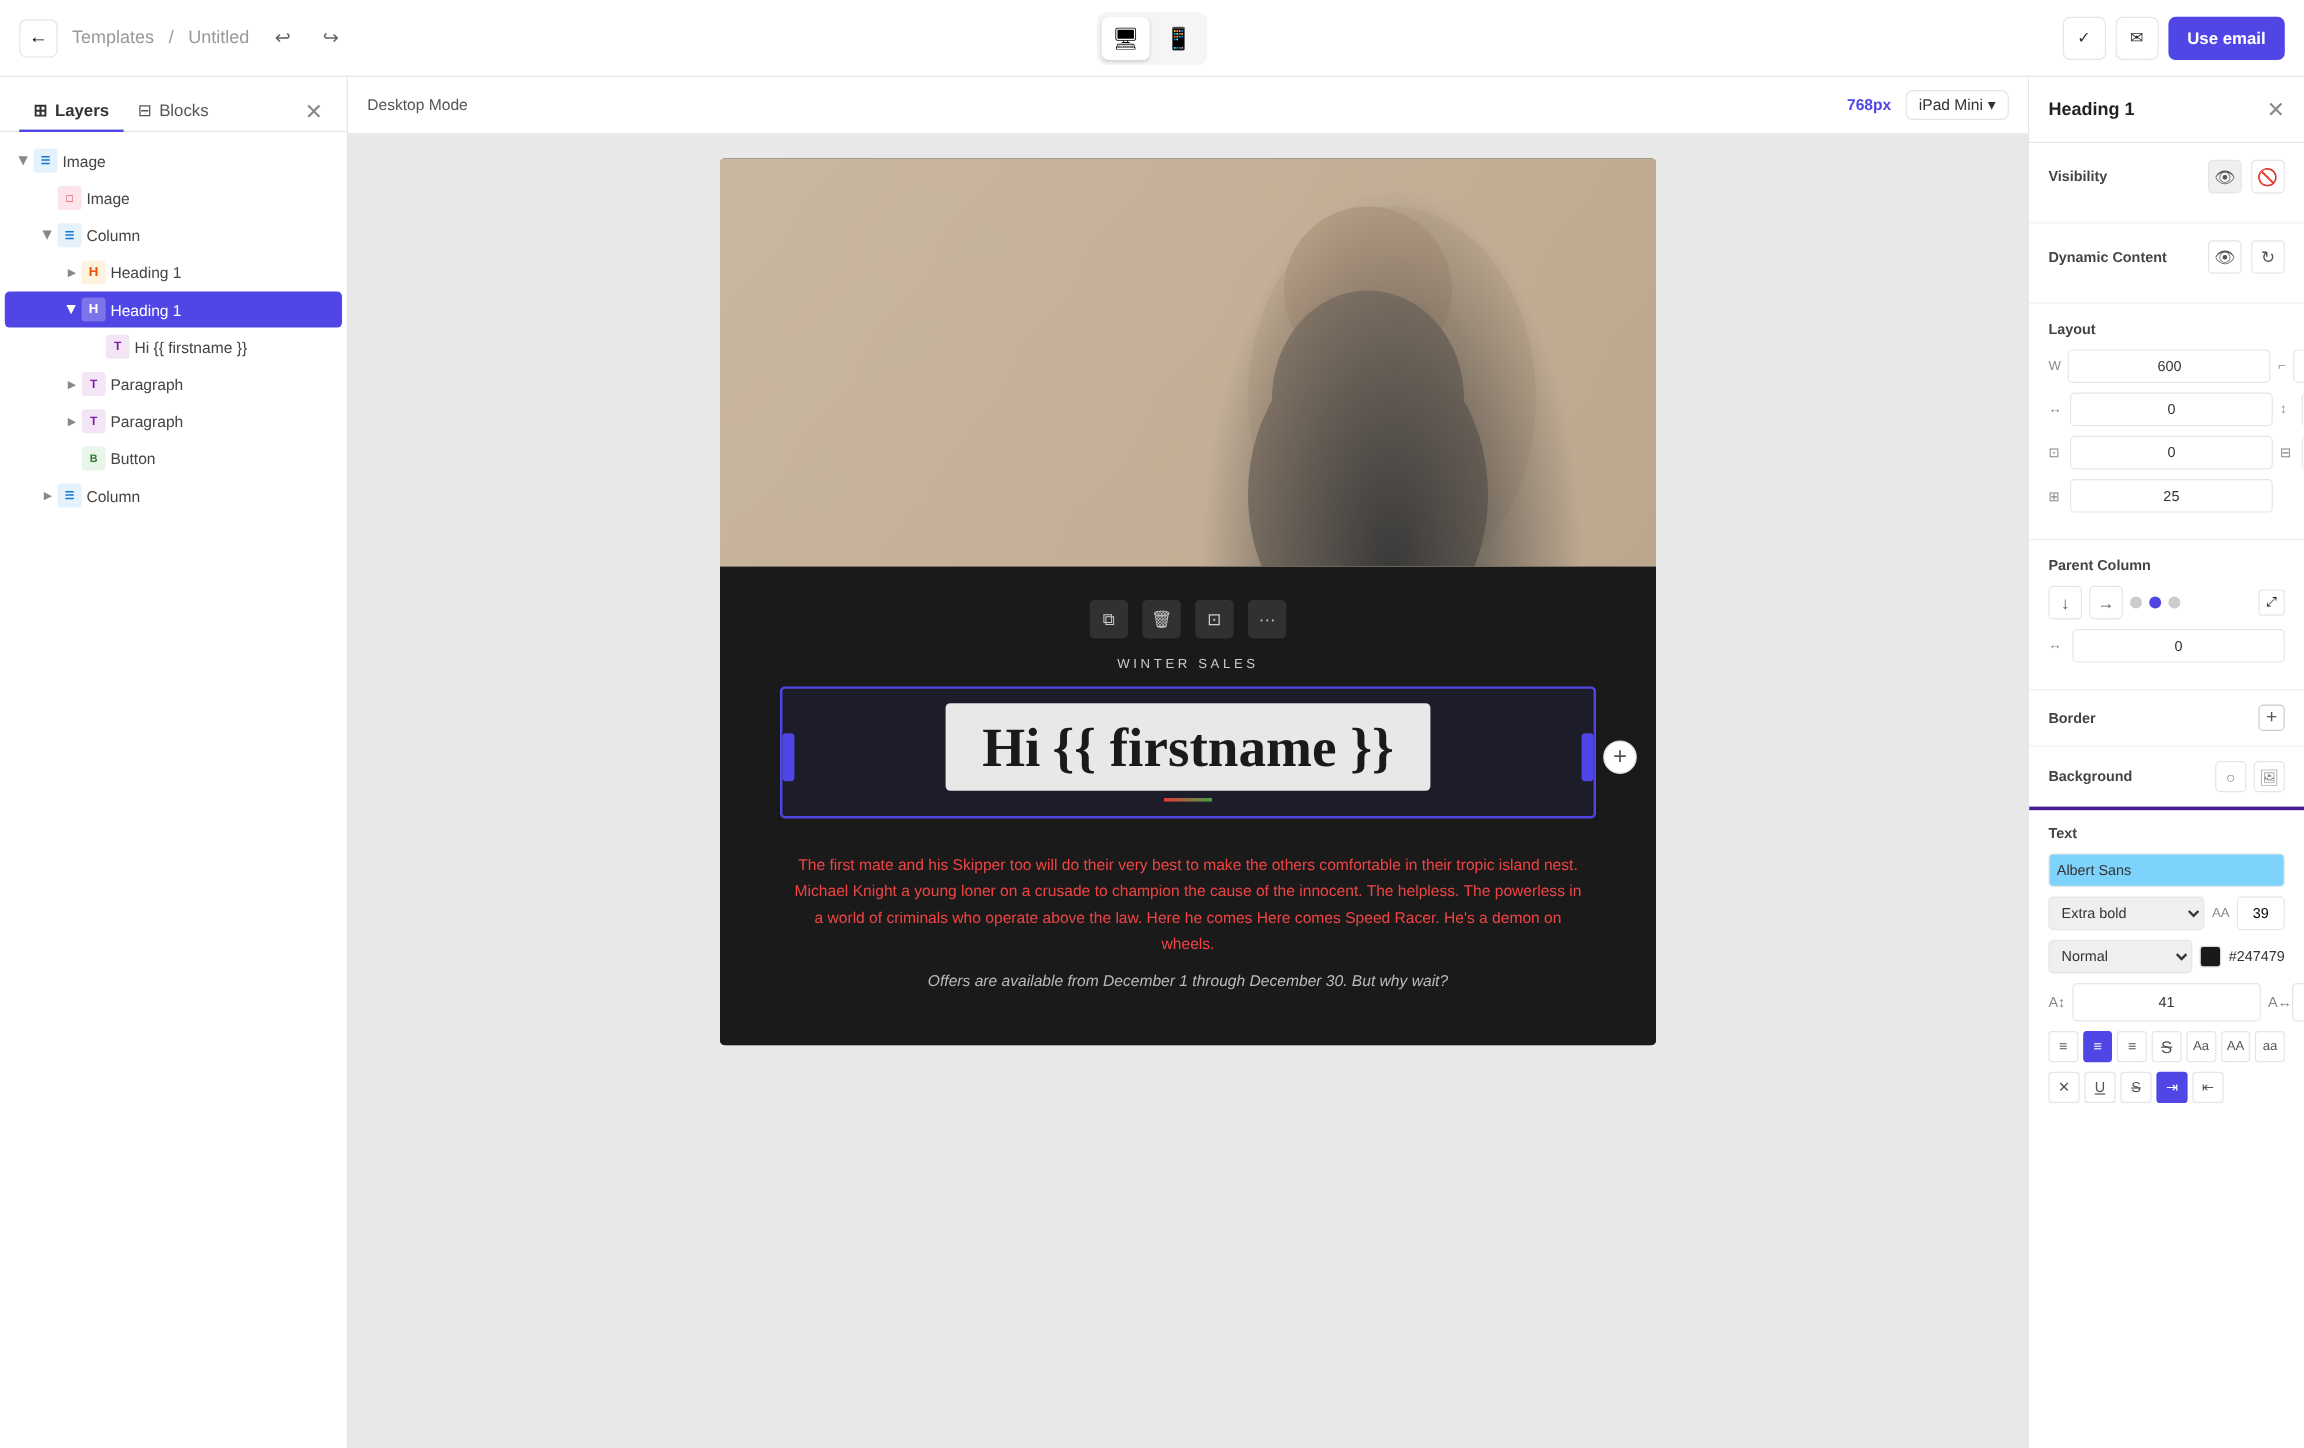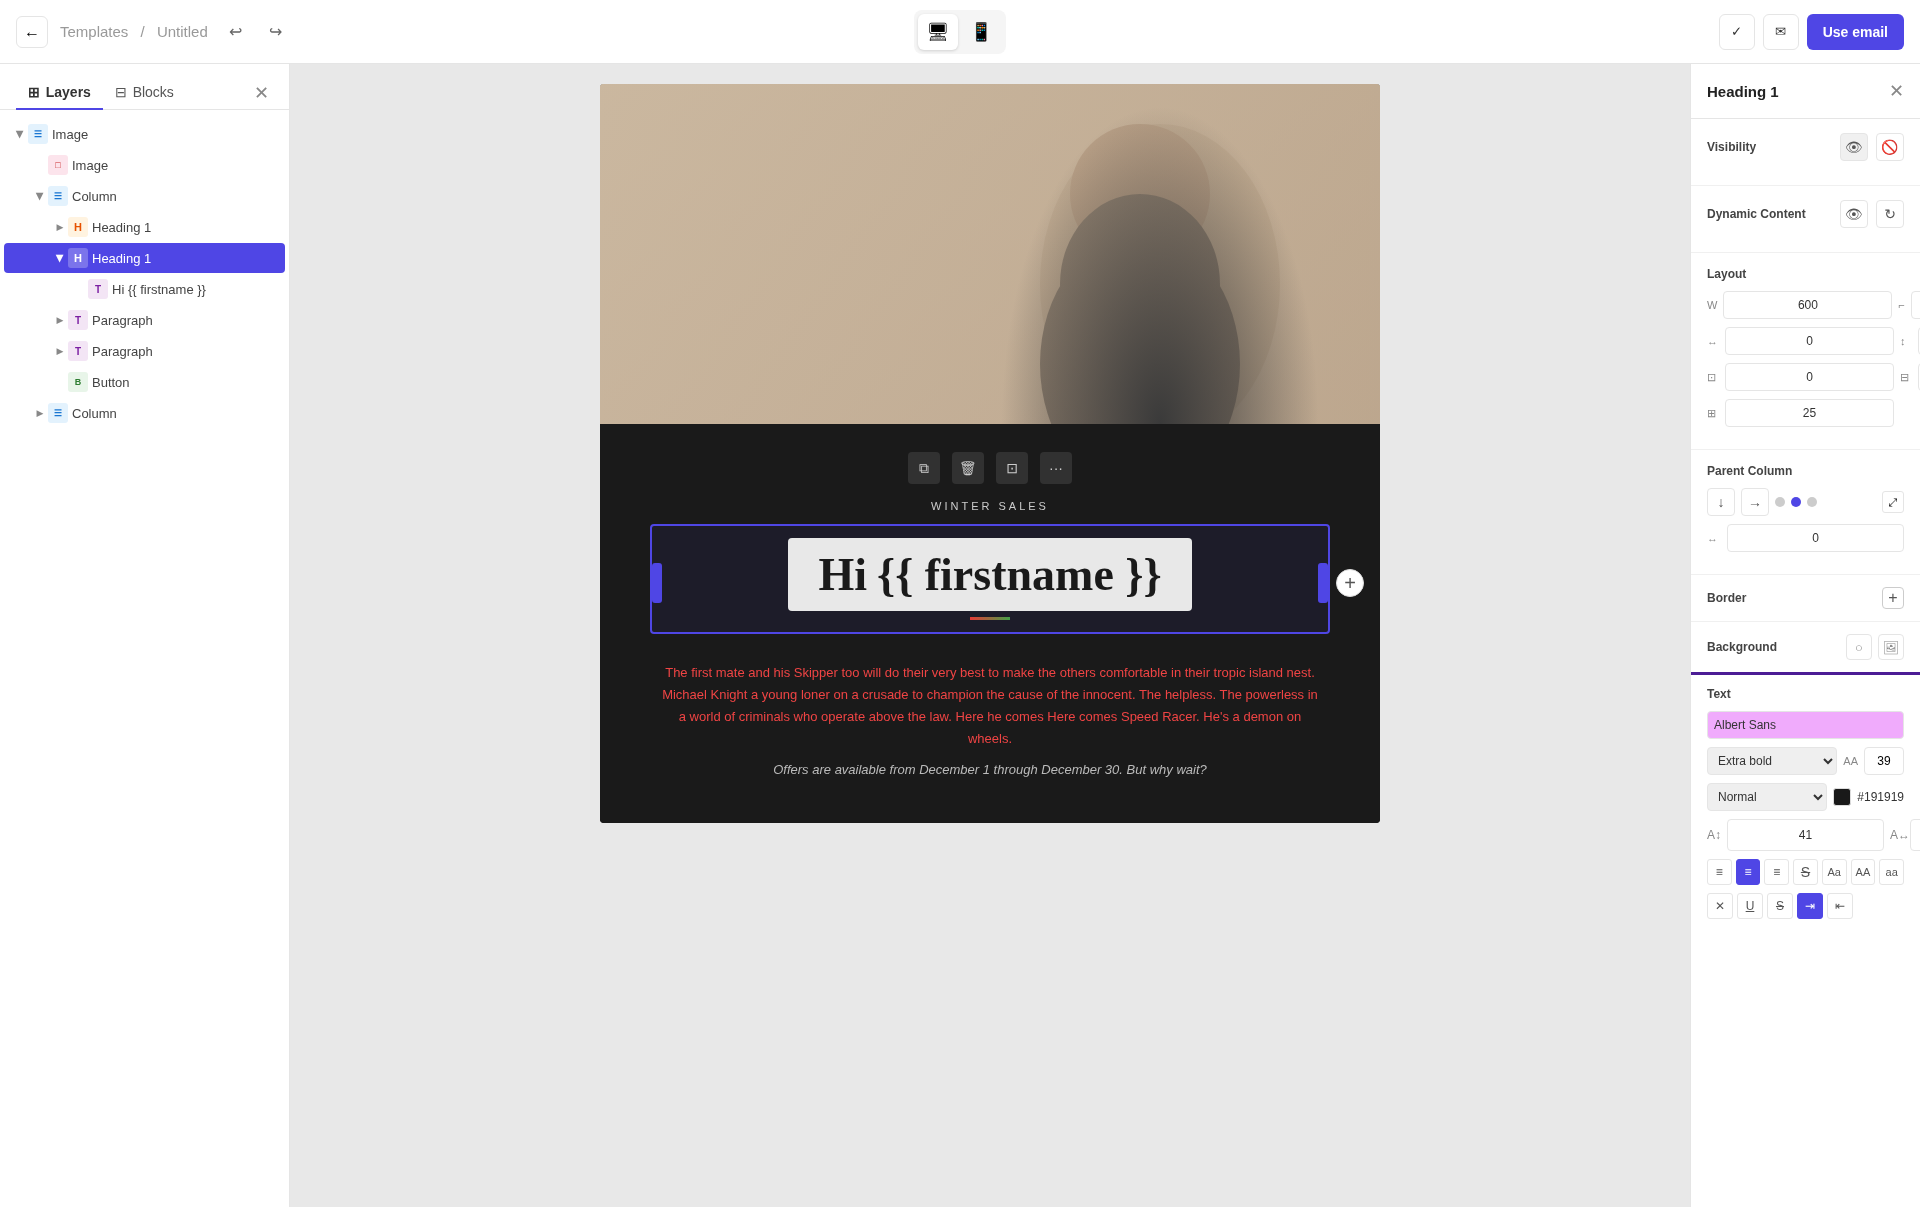--- a/index.html
+++ b/index.html
@@ -125,21 +125,21 @@
     .border-section { display: flex; align-items: center; justify-content: space-between; padding: 12px 16px; border-bottom: 1px solid #f0f0f0; }
     .add-border-btn { width: 22px; height: 22px; border: 1px solid #ccc; border-radius: 4px; display: flex; align-items: center; justify-content: center; cursor: pointer; font-size: 16px; color: #555; }
 
     .bg-section { padding: 12px 16px; border-bottom: 3px solid #4c1d95; }
     .bg-row { display: flex; align-items: center; justify-content: space-between; }
     .bg-icons { display: flex; gap: 6px; }
     .bg-icon { width: 26px; height: 26px; border: 1px solid #e5e5e5; border-radius: 4px; display: flex; align-items: center; justify-content: center; cursor: pointer; font-size: 13px; color: #888; }
 
     .text-section { padding: 12px 16px; }
     .text-font-row { display: flex; align-items: center; justify-content: space-between; margin-bottom: 8px; }
-    .font-select { flex: 1; height: 28px; border: 1px solid #e5e5e5; border-radius: 4px; padding: 0 6px; font-size: 12px; color: #333; appearance: none; background: #f0abfc; cursor: pointer; }
+    .font-select { flex: 1; height: 28px; border: 1px solid #e5e5e5; border-radius: 4px; padding: 0 6px; font-size: 12px; color: #333; appearance: none; background: #7dd3fc; cursor: pointer; }
     .font-chevron { color: #888; font-size: 10px; }
     .text-row { display: flex; align-items: center; gap: 6px; margin-bottom: 8px; }
     .weight-select { flex: 1; height: 28px; border: 1px solid #e5e5e5; border-radius: 4px; padding: 0 6px; font-size: 12px; color: #333; }
     .aa-label { font-size: 11px; color: #888; }
     .size-input { width: 40px; height: 28px; border: 1px solid #e5e5e5; border-radius: 4px; text-align: center; font-size: 12px; }
     .color-swatch { width: 18px; height: 18px; border-radius: 3px; background: #191919; border: 1px solid #ddd; cursor: pointer; }
     .color-val { font-size: 12px; color: #333; }
     .normal-select { flex: 1; height: 28px; border: 1px solid #e5e5e5; border-radius: 4px; padding: 0 6px; font-size: 12px; color: #333; }
 
     .metric-row { display: flex; align-items: center; gap: 6px; margin-bottom: 8px; }
@@ -250,20 +250,29 @@
 
       <div class="tree-item" style="padding-left:28px">
         <span class="tree-chevron" style="font-size:9px">▶</span>
         <span class="tree-type-icon col">☰</span>
         <span>Column</span>
       </div>
     </div>
   </div>
 
   <div class="canvas-area">
+    <div class="canvas-topbar">
+      <span class="canvas-mode-label">Desktop Mode</span>
+      <span class="canvas-mode-spacer"></span>
+      <span class="canvas-px">768px</span>
+      <div class="device-select">
+        <span>iPad Mini</span>
+        <span>▾</span>
+      </div>
+    </div>
 
     <div class="canvas-scroll">
       <div class="email-wrapper">
         <div class="email-frame">
 
           <div class="email-header-img">
             <div class="email-logo-box">
               <div class="email-logo-icon">⚡</div>
             </div>
 
@@ -436,21 +445,21 @@
         </select>
         <span class="aa-label">AA</span>
         <input class="size-input" type="text" value="39" style="">
       </div>
 
       <div class="text-row">
         <select class="normal-select">
           <option>Normal</option>
         </select>
         <div class="color-swatch"></div>
-        <span class="color-val">#191919</span>
+        <span class="color-val">#247479</span>
       </div>
 
       <div class="metric-row">
         <span class="metric-prefix" style="font-size:12px;">A↕</span>
         <input class="metric-input" type="text" value="41" style="">
         <span class="metric-prefix" style="font-size:12px;">A↔</span>
         <input class="metric-input" type="text" value="-1.56" style="">
       </div>
 
       <div class="text-align-row">

